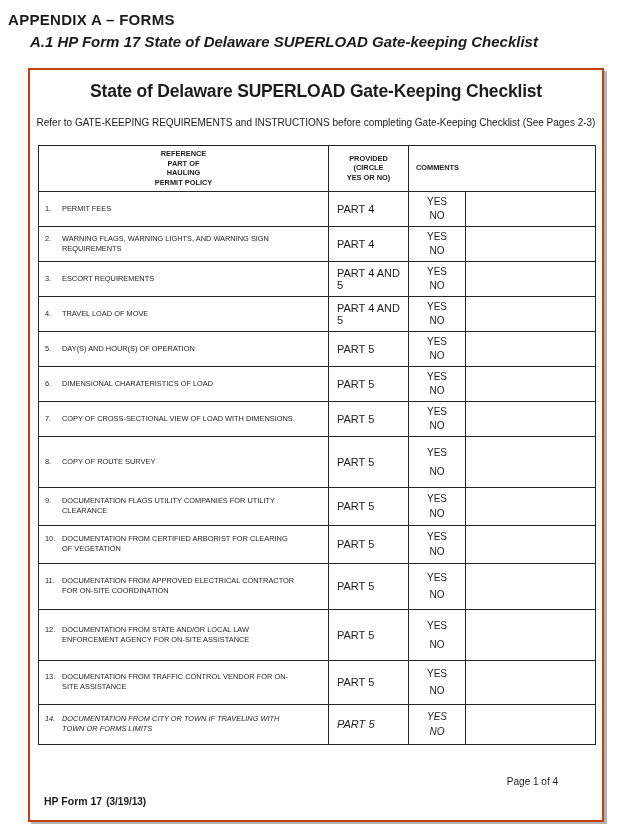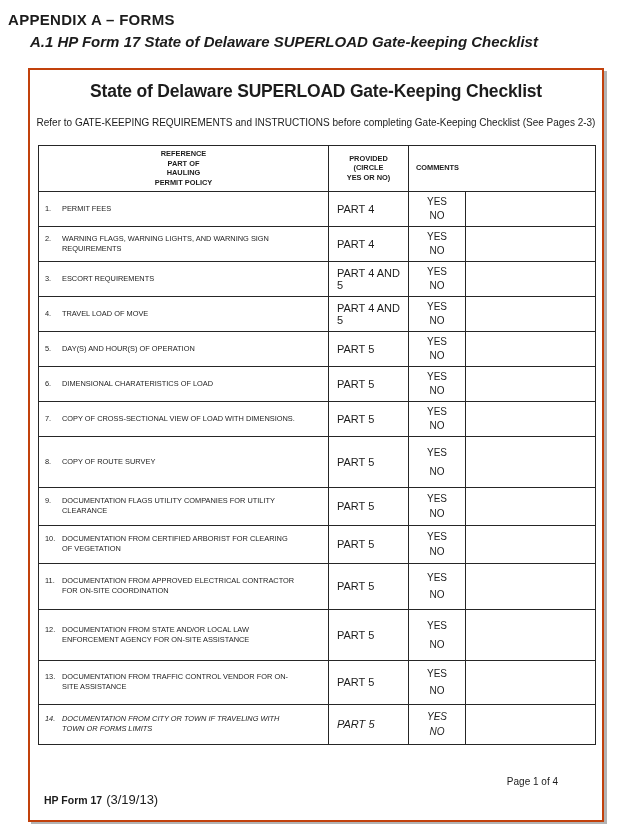--- a/index.html
+++ b/index.html
@@ -91,21 +91,21 @@
     font-size:10px;
     padding:2px 0;
   }
   .comments-cell { background:#ffffff; }
 
   .form-footer-id {
     position:absolute; left:14px; bottom:13px;
     font-size:10.5px; font-weight:bold;
   }
   .form-footer-id .rev {
-    font-size:13px; font-weight:normal; margin-left:4px;
+    font-size:10px; font-weight:bold; margin-left:4px;
   }
   .page-indicator {
     position:absolute; right:44px; bottom:33px;
     font-size:10px;
     padding-left:27px;
   }
 </style>
 </head>
 <body>
 

